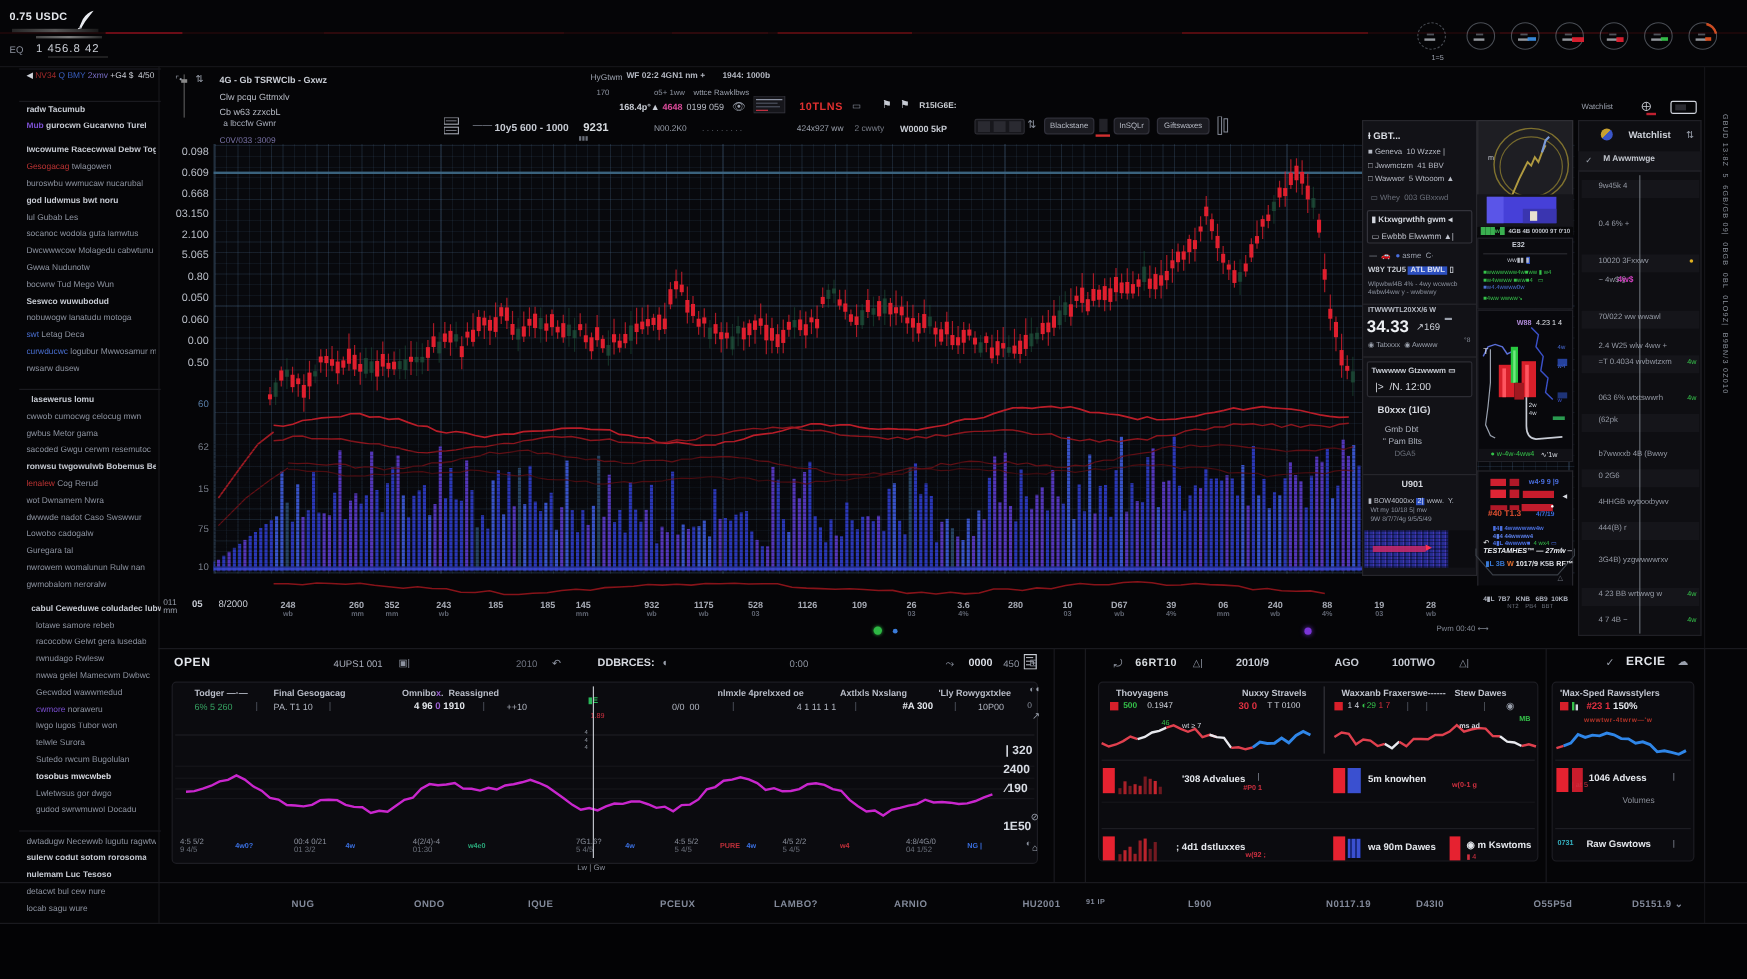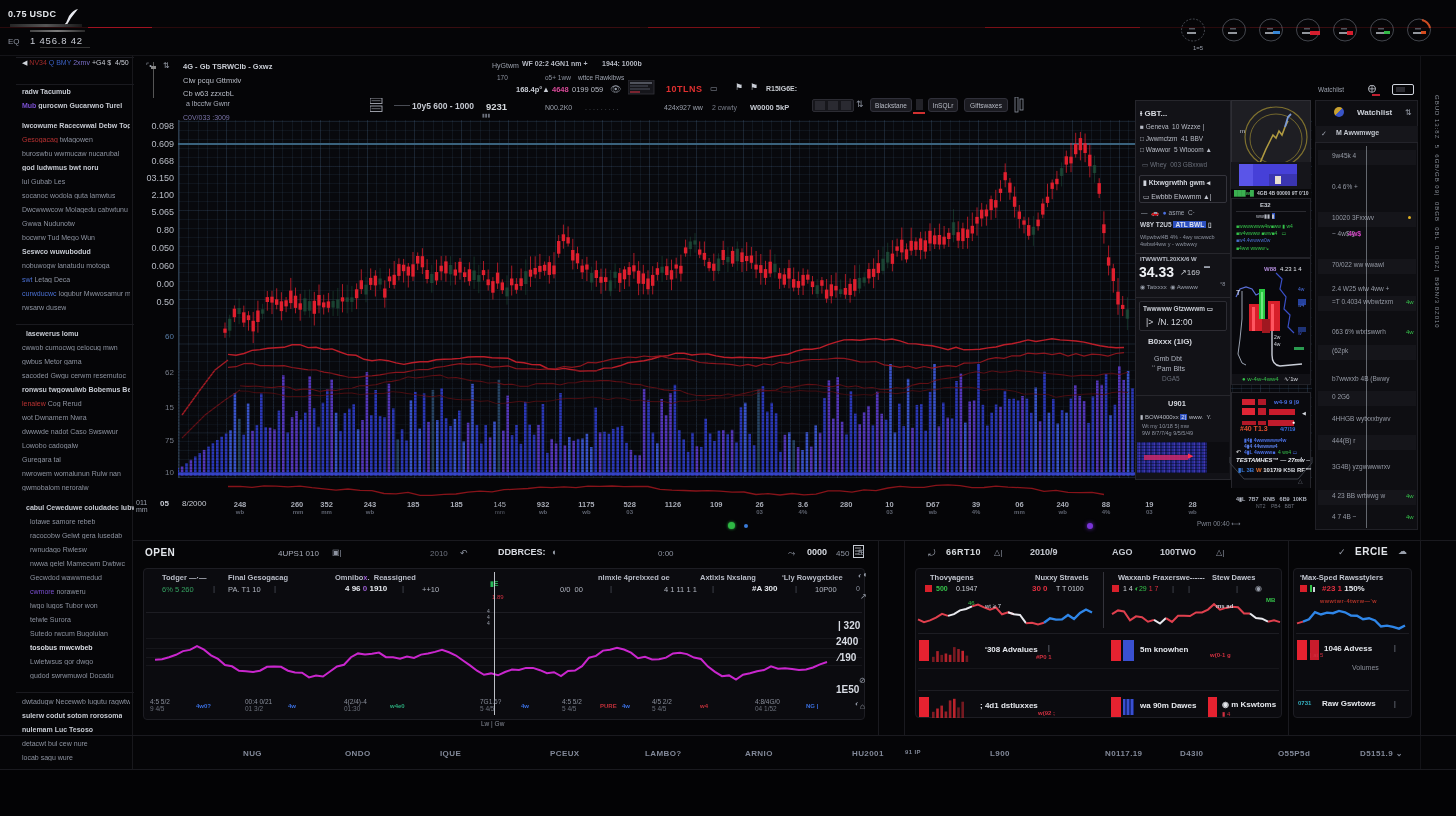--- a/index.html
+++ b/index.html
@@ -835,21 +835,21 @@
 </svg>
 <div style="position:absolute;left:136px;top:499px;font-size:7px;color:#9aa0ac">011<br>mm</div>
 <div style="position:absolute;left:160px;top:499px;font-size:8px;color:#c6cad2;font-weight:700">05</div>
 <div style="position:absolute;left:182px;top:499px;font-size:8px;color:#c6cad2">8/2000</div>
 <div style="position:absolute;left:240px;top:500px;width:40px;margin-left:-20px;text-align:center;font-size:7.5px;color:#a8acb6;font-weight:600">248<div style="font-size:6px;color:#5f6470;margin-top:0px">wb</div></div>
 <div style="position:absolute;left:283.3px;top:500px;width:40px;margin-left:-20px;text-align:right;font-size:7.5px;color:#a8acb6;font-weight:600">260<div style="font-size:6px;color:#5f6470;margin-top:0px">mm</div></div>
 <div style="position:absolute;left:326.6px;top:500px;width:40px;margin-left:-20px;text-align:center;font-size:7.5px;color:#a8acb6;font-weight:600">352<div style="font-size:6px;color:#5f6470;margin-top:0px">mm</div></div>
 <div style="position:absolute;left:369.90000000000003px;top:500px;width:40px;margin-left:-20px;text-align:center;font-size:7.5px;color:#a8acb6;font-weight:600">243<div style="font-size:6px;color:#5f6470;margin-top:0px">wb</div></div>
 <div style="position:absolute;left:413.20000000000005px;top:500px;width:40px;margin-left:-20px;text-align:center;font-size:7.5px;color:#a8acb6;font-weight:600">185<div style="font-size:6px;color:#5f6470;margin-top:0px"></div></div>
 <div style="position:absolute;left:456.50000000000006px;top:500px;width:40px;margin-left:-20px;text-align:center;font-size:7.5px;color:#a8acb6;font-weight:600">185<div style="font-size:6px;color:#5f6470;margin-top:0px"></div></div>
-<div style="position:absolute;left:499.80000000000007px;top:500px;width:40px;margin-left:-20px;text-align:center;font-size:7.5px;color:#a8acb6;font-weight:400">145<div style="font-size:6px;color:#5f6470;margin-top:0px">mm</div></div>
+<div style="position:absolute;left:499.80000000000007px;top:500px;width:40px;margin-left:-20px;text-align:left;font-size:7.5px;color:#a8acb6;font-weight:700">145<div style="font-size:6px;color:#5f6470;margin-top:0px">mm</div></div>
 <div style="position:absolute;left:543.1px;top:500px;width:40px;margin-left:-20px;text-align:center;font-size:7.5px;color:#a8acb6;font-weight:600">932<div style="font-size:6px;color:#5f6470;margin-top:0px">wb</div></div>
 <div style="position:absolute;left:586.4px;top:500px;width:40px;margin-left:-20px;text-align:center;font-size:7.5px;color:#a8acb6;font-weight:600">1175<div style="font-size:6px;color:#5f6470;margin-top:0px">wb</div></div>
 <div style="position:absolute;left:629.6999999999999px;top:500px;width:40px;margin-left:-20px;text-align:center;font-size:7.5px;color:#a8acb6;font-weight:600">528<div style="font-size:6px;color:#5f6470;margin-top:0px">03</div></div>
 <div style="position:absolute;left:672.9999999999999px;top:500px;width:40px;margin-left:-20px;text-align:center;font-size:7.5px;color:#a8acb6;font-weight:600">1126<div style="font-size:6px;color:#5f6470;margin-top:0px"></div></div>
 <div style="position:absolute;left:716.2999999999998px;top:500px;width:40px;margin-left:-20px;text-align:center;font-size:7.5px;color:#a8acb6;font-weight:600">109<div style="font-size:6px;color:#5f6470;margin-top:0px"></div></div>
 <div style="position:absolute;left:759.5999999999998px;top:500px;width:40px;margin-left:-20px;text-align:center;font-size:7.5px;color:#a8acb6;font-weight:600">26<div style="font-size:6px;color:#5f6470;margin-top:0px">03</div></div>
 <div style="position:absolute;left:802.8999999999997px;top:500px;width:40px;margin-left:-20px;text-align:center;font-size:7.5px;color:#a8acb6;font-weight:600">3.6<div style="font-size:6px;color:#5f6470;margin-top:0px">4%</div></div>
 <div style="position:absolute;left:846.1999999999997px;top:500px;width:40px;margin-left:-20px;text-align:center;font-size:7.5px;color:#a8acb6;font-weight:600">280<div style="font-size:6px;color:#5f6470;margin-top:0px"></div></div>
 <div style="position:absolute;left:889.4999999999997px;top:500px;width:40px;margin-left:-20px;text-align:center;font-size:7.5px;color:#a8acb6;font-weight:600">10<div style="font-size:6px;color:#5f6470;margin-top:0px">03</div></div>
 <div style="position:absolute;left:932.7999999999996px;top:500px;width:40px;margin-left:-20px;text-align:center;font-size:7.5px;color:#a8acb6;font-weight:600">D67<div style="font-size:6px;color:#5f6470;margin-top:0px">wb</div></div>
@@ -1033,21 +1033,21 @@
 <div style="position:absolute;left:1332px;top:492px;font-size:6.5px;color:#969ba6;white-space:nowrap;font-weight:400">4 23 BB wrtwwg w</div>
 <div style="position:absolute;left:1406px;top:493px;font-size:6px;color:#35c24a">4w</div>
 <div style="position:absolute;left:1332px;top:513px;font-size:6.5px;color:#969ba6;white-space:nowrap;font-weight:400">4 7 4B ~</div>
 <div style="position:absolute;left:1406px;top:514px;font-size:6px;color:#35c24a">4w</div>
 <div class="abs" style="left:1366px;top:146px;width:1px;height:382px;background:#aab0ba;opacity:0.55"></div>
 <div class="abs" style="left:1420px;top:55px;width:1px;height:715px;background:#131317"></div>
 <div class="abs" style="left:1434px;top:95px;writing-mode:vertical-rl;font-size:6px;color:#8a909a;letter-spacing:1px;white-space:nowrap">GBUD 13:8Z &nbsp;5 &nbsp;6GB/GB 09| &nbsp;0BGB &nbsp;0BL &nbsp;0LO9Z| &nbsp;B9BN/3 0Z010</div>
 
 <div class="abs" style="left:132px;top:540px;width:1324px;height:1px;background:#1a1a1f"></div>
 <div class="t" style="left:145px;top:547px;font-size:10px;color:#e4e7ec;font-weight:700;letter-spacing:0.5px">OPEN</div>
-<div class="t" style="left:278px;top:549px;font-size:8px;color:#a8adba">4UPS1 010</div>
+<div class="t" style="left:278px;top:549px;font-size:8px;color:#a8adba">4UPS1 001</div>
 <div class="t" style="left:332px;top:548px;font-size:8px;color:#8d93a0">▣|</div>
 <div class="t" style="left:430px;top:549px;font-size:8px;color:#6f7480">2010</div>
 <div class="t" style="left:460px;top:548px;font-size:9px;color:#8d93a0">↶</div>
 <div class="t" style="left:498px;top:547px;font-size:9px;color:#d8dbe2;font-weight:700">DDBRCES:</div>
 <div class="t" style="left:552px;top:547px;font-size:9px;color:#9aa0ac">◐</div>
 <div class="t" style="left:658px;top:549px;font-size:8px;color:#8d93a0">0:00</div>
 <div class="t" style="left:788px;top:548px;font-size:9px;color:#8d93a0">⤳</div>
 <div class="t" style="left:807px;top:547px;font-size:9px;color:#d8dbe2;font-weight:700">0000</div>
 <div class="t" style="left:836px;top:549px;font-size:8px;color:#8d93a0">450</div>
 <svg class="abs" style="left:853px;top:545px" width="12" height="13">

